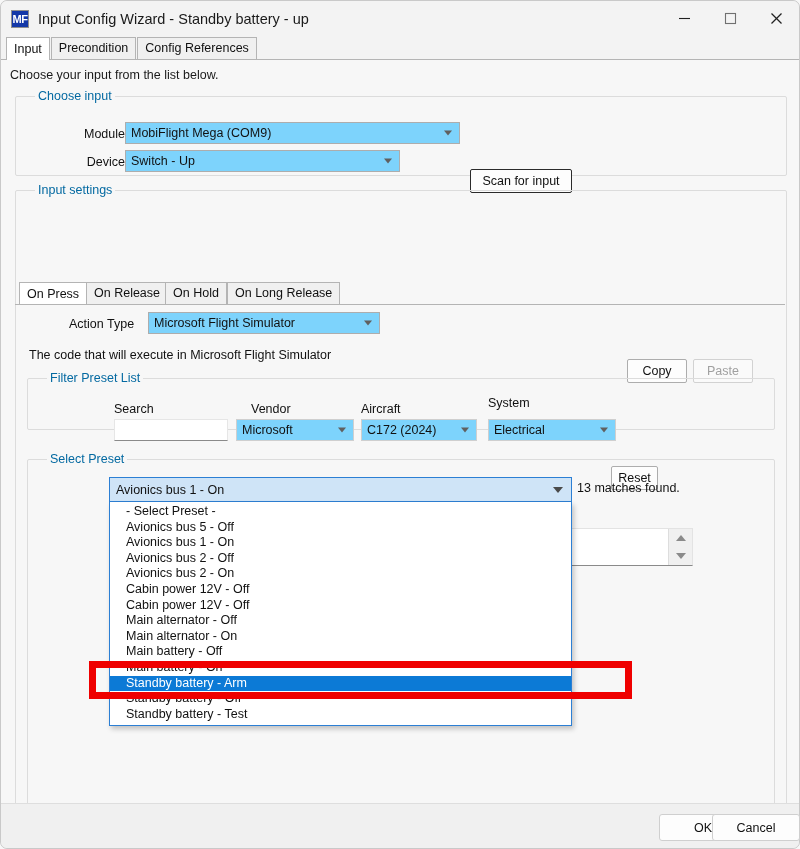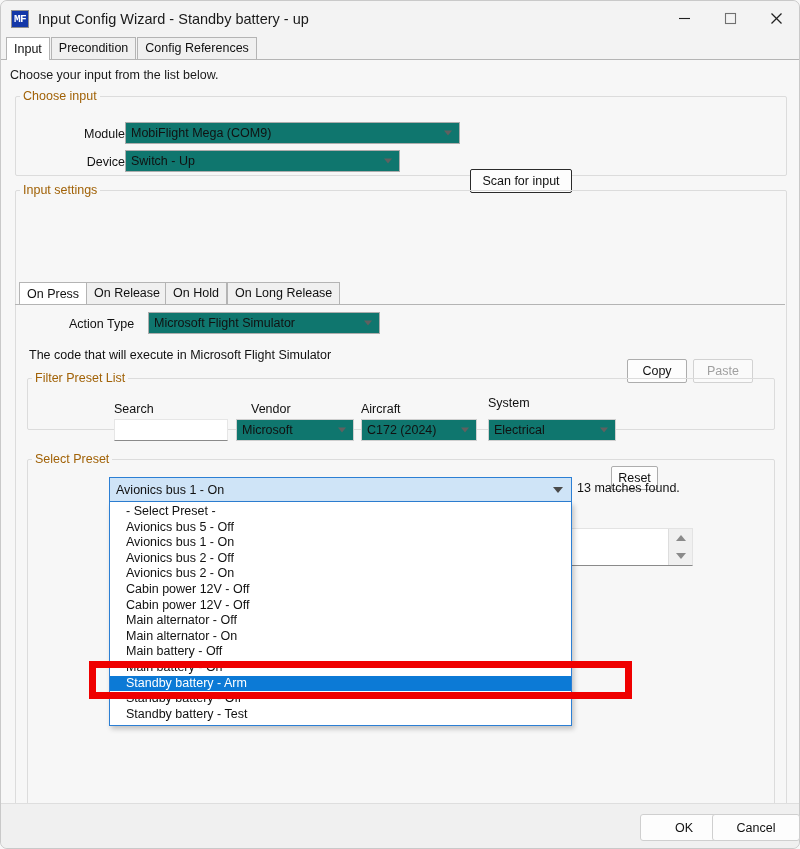--- a/index.html
+++ b/index.html
@@ -34,21 +34,21 @@
     position: relative;
   }
   #app-icon {
     width: 18px; height: 18px;
     margin-left: 10px; margin-right: 9px;
     background: #1438a8;
     border: 1px solid #8f8f8f;
     box-sizing: border-box;
     display: flex; align-items: center; justify-content: center;
     font-size: 11px; font-weight: bold; color: #ffffff;
-    font-family: Liberation Mono, monospace;
+    font-family: Liberation Sans, sans-serif;
     letter-spacing: -0.5px;
     line-height: 1;
   }
   #title-text {
     font-size: 14.5px; color: #1a1a1a;
     white-space: nowrap;
   }
   .wbtn {
     width: 46px; height: 35px;
     display: flex; align-items: center; justify-content: center;
@@ -99,37 +99,37 @@
 
   
   .group {
     position: absolute;
     border: 1px solid #dcdcdc;
     border-radius: 2px;
     background: transparent;
     box-sizing: border-box;
   }
   .group > .glabel {
-    position: absolute; top: -8px; left: 4px;
+    position: absolute; top: -8px; left: 19px;
     background: #f7f7f7;
     padding: 0 3px;
-    font-size: 12.5px; color: #a16207;
+    font-size: 12.5px; color: #0369a1;
     white-space: nowrap;
   }
 
   
   .lbl {
     position: absolute;
     font-size: 12.5px; color: #111;
     white-space: nowrap;
   }
   .combo {
     position: absolute;
     border: 1px solid #adadad;
-    background: #0f766e;
+    background: #7dd3fc;
     box-sizing: border-box;
     display: flex; align-items: center;
     font-size: 12.5px; color: #111;
     padding-left: 5px;
     height: 22px;
   }
   .combo .arr {
     position: absolute; right: 7px; top: 50%;
     transform: translateY(-50%);
     width: 0; height: 0;
@@ -410,17 +410,17 @@
       <div class="opt sel">Standby battery - Arm</div>
       <div class="opt">Standby battery - Off</div>
       <div class="opt">Standby battery - Test</div>
     </div>
 
     <div id="annot"></div>
 
   </div>
 
   <div id="footer">
-    <div class="fbtn" style="left:639px;">OK</div>
+    <div class="fbtn" style="left:658px;">OK</div>
     <div class="fbtn" style="left:711px;">Cancel</div>
   </div>
 
 </div>
 
 </body></html>

